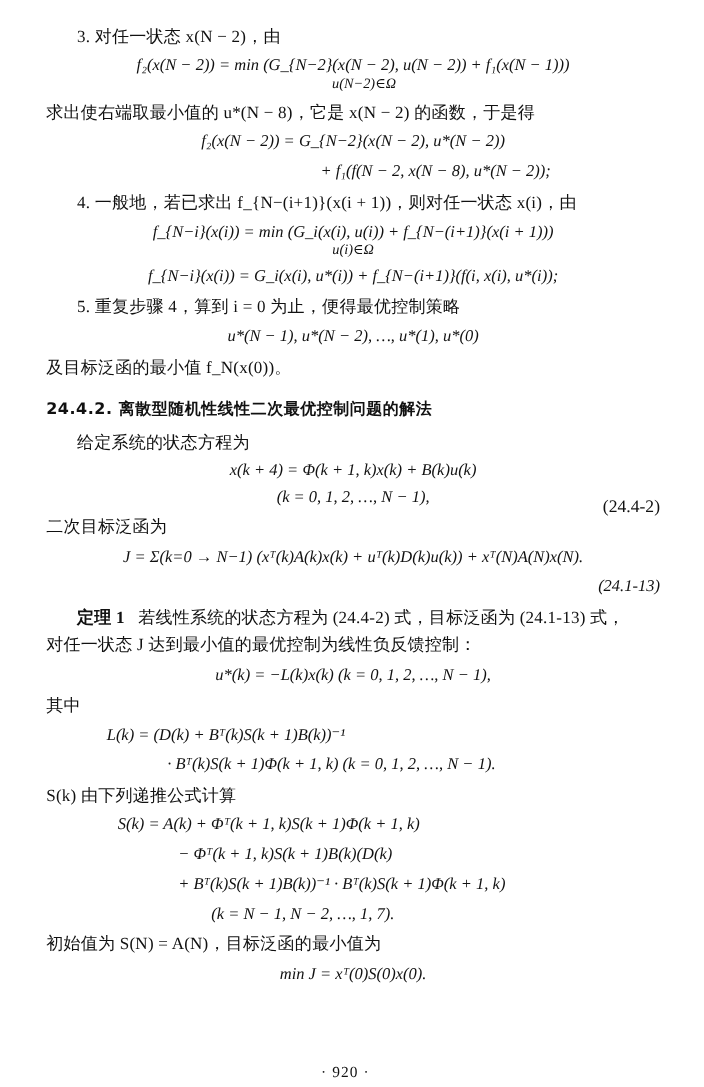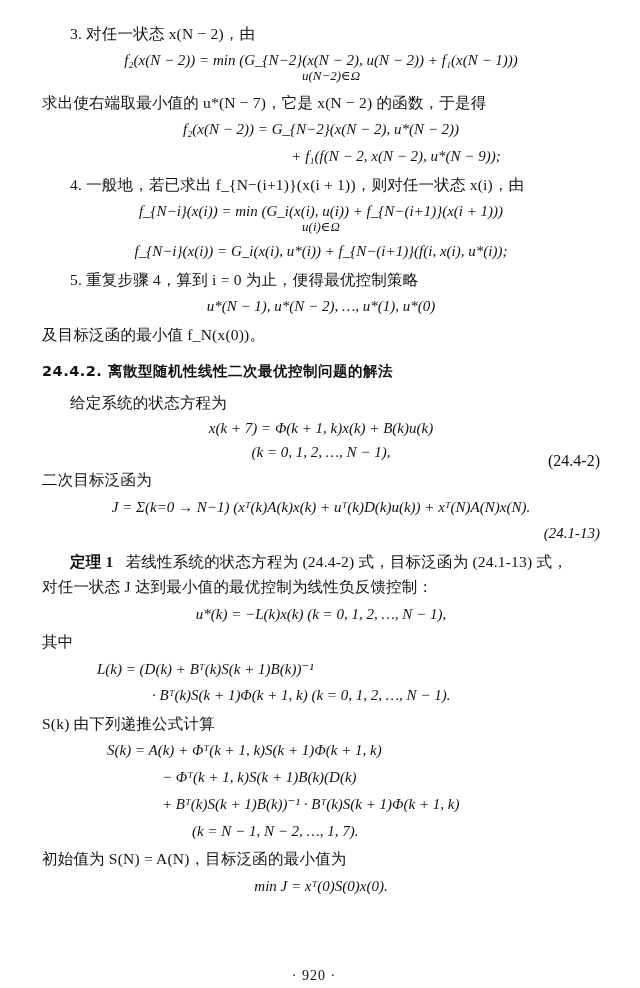--- a/index.html
+++ b/index.html
@@ -104,28 +104,28 @@
     </div>
 
     <div class="eq">
       <span>f₂(x(N − 2)) =  min   (G_{N−2}(x(N − 2), u(N − 2)) + f₁(x(N − 1)))</span>
     </div>
     <div class="eq small" style="margin-top:-10px; padding-left:20px;">
       <span>u(N−2)∈Ω</span>
     </div>
 
     <div class="para">
-      <span>求出使右端取最小值的 u*(N − 7)，它是 x(N − 2) 的函数，于是得</span>
+      <span>求出使右端取最小值的 u*(N − 8)，它是 x(N − 2) 的函数，于是得</span>
     </div>
 
     <div class="eq">
       <span>f₂(x(N − 2)) = G_{N−2}(x(N − 2), u*(N − 2))</span>
     </div>
     <div class="eq" style="padding-left:150px;">
-      <span>+ f₁(f(N − 2, x(N − 2), u*(N − 9));</span>
+      <span>+ f₁(f(N − 2, x(N − 8), u*(N − 2));</span>
     </div>
 
     <div class="para indent">
       <span>4. 一般地，若已求出 f_{N−(i+1)}(x(i + 1))，则对任一状态 x(i)，由</span>
     </div>
 
     <div class="eq">
       <span>f_{N−i}(x(i)) =   min   (G_i(x(i), u(i)) + f_{N−(i+1)}(x(i + 1)))</span>
     </div>
     <div class="eq small" style="margin-top:-10px; padding-left:0px;text-align:center;">
@@ -152,21 +152,21 @@
     <div class="heading cjk">
       <span>24.4.2. 离散型随机性线性二次最优控制问题的解法</span>
     </div>
 
     <div class="para" style="padding-left:28px;">
       <span>给定系统的状态方程为</span>
     </div>
 
     <div class="eq-wrap">
       <div class="eq-body">
-        <span>x(k + 7) = Φ(k + 1, k)x(k) + B(k)u(k)</span>
+        <span>x(k + 4) = Φ(k + 1, k)x(k) + B(k)u(k)</span>
       </div>
       <span class="eqnum" style="top:0;margin-top:32px;">(24.4-2)</span>
     </div>
 
     <div class="eq">
       <span>(k = 0, 1, 2, …, N − 1),</span>
     </div>
 
     <div class="para">
       <span>二次目标泛函为</span>

